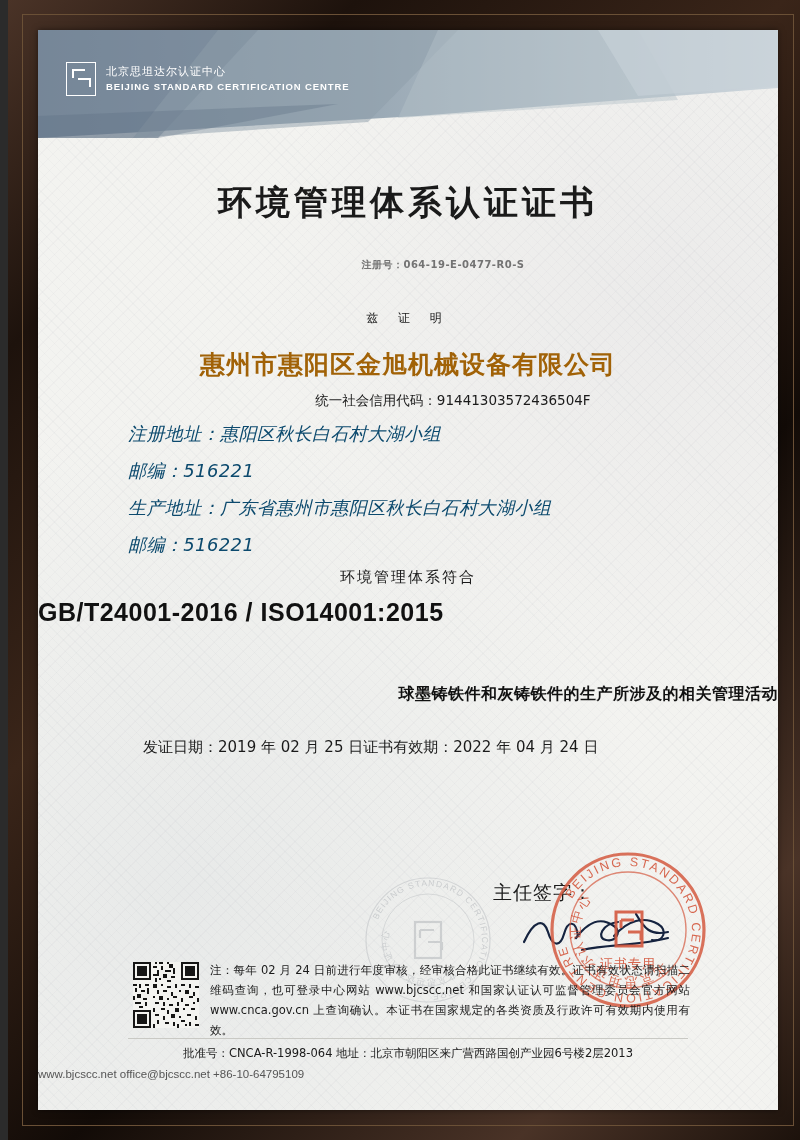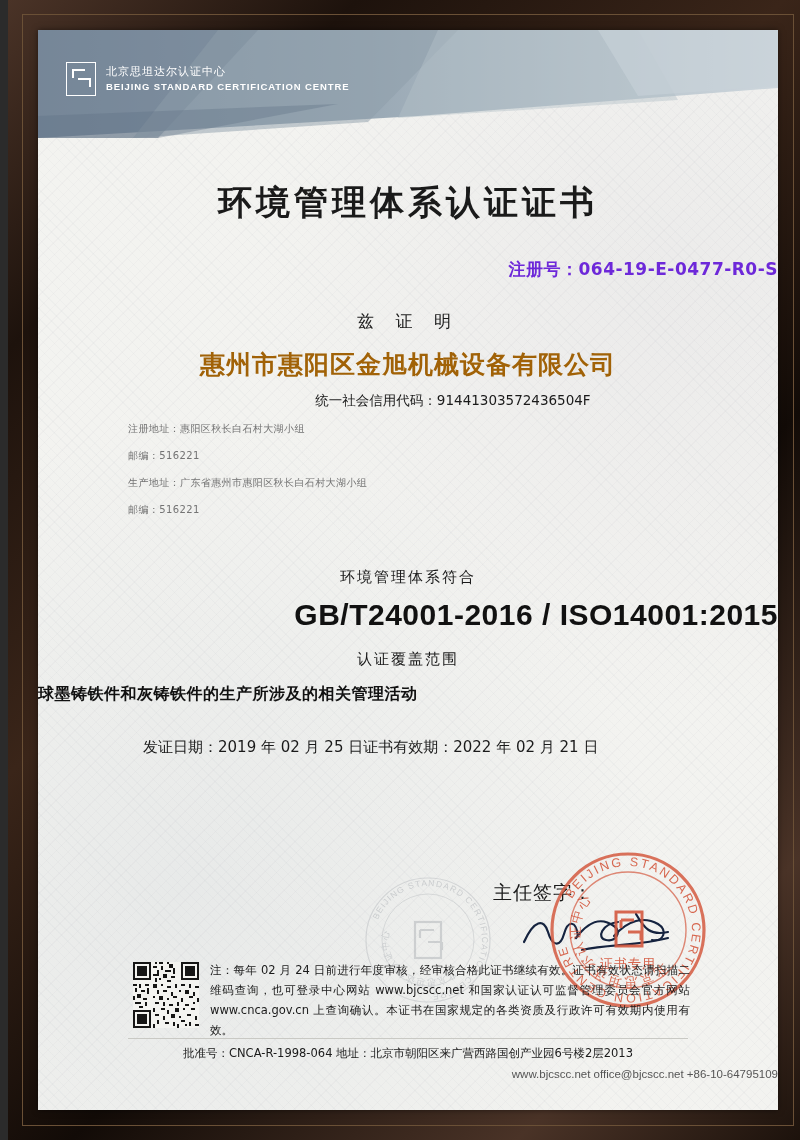--- a/index.html
+++ b/index.html
@@ -120,36 +120,36 @@
     font-family: "DejaVu Sans", "Liberation Sans", sans-serif;
     font-weight: bold;
     font-size: 34px;
     letter-spacing: 4px;
     color: #1a1a1a;
   }
   .reg-no {
     position: absolute;
     top: 228px;
     width: 740px;
-    text-align: right;
+    text-align: center;
     font-family: "DejaVu Sans", "Liberation Sans", sans-serif;
     font-weight: bold;
-    font-size: 17px;
-    color: #6d28d9;
+    font-size: 10px;
+    color: #737373;
     padding-left: 70px;
     box-sizing: border-box;
     letter-spacing: 0.5px;
   }
   .hereby {
     position: absolute;
     top: 280px;
     width: 740px;
     text-align: center;
     font-family: "DejaVu Sans", "Liberation Sans", sans-serif;
-    font-size: 17px;
+    font-size: 12px;
     letter-spacing: 8px;
     color: #1a1a1a;
   }
   .company {
     position: absolute;
     top: 318px;
     width: 740px;
     text-align: center;
     font-family: "DejaVu Sans", "Liberation Sans", sans-serif;
     font-weight: bold;
@@ -170,62 +170,63 @@
   }
 
   .addr-list {
     position: absolute;
     left: 90px;
     top: 392px;
     width: 560px;
   }
   .addr-line {
     font-family: "DejaVu Sans", "Liberation Sans", sans-serif;
-    font-size: 10px;
-    color: #737373;
+    font-size: 18px;
+    color: #0c4a6e;
     margin-bottom: 13px;
     letter-spacing: 0.4px;
+    font-style: italic;
   }
 
   .std-label {
     position: absolute;
     top: 538px;
     width: 740px;
     text-align: center;
     font-family: "DejaVu Sans", "Liberation Sans", sans-serif;
     font-size: 15px;
     letter-spacing: 2px;
     color: #1a1a1a;
   }
   .std-value {
     position: absolute;
     top: 568px;
     width: 740px;
-    text-align: right;
+    text-align: left;
     font-family: "Liberation Sans", sans-serif;
     font-weight: bold;
-    font-size: 30px;
+    font-size: 25px;
     letter-spacing: 0.5px;
     color: #111;
   }
   .scope-label {
     position: absolute;
     top: 620px;
     width: 740px;
     text-align: center;
     font-family: "DejaVu Sans", "Liberation Sans", sans-serif;
     font-size: 15px;
     letter-spacing: 2px;
     color: #1a1a1a;
   }
   .scope-value {
     position: absolute;
     top: 654px;
     width: 740px;
-    text-align: left;
+    text-align: right;
     font-family: "DejaVu Sans", "Liberation Sans", sans-serif;
     font-weight: bold;
     font-size: 16px;
     letter-spacing: 0.5px;
     color: #111;
   }
 
   .dates {
     position: absolute;
     top: 708px;
@@ -306,21 +307,21 @@
     text-align: center;
     font-family: "DejaVu Sans", "Liberation Sans", sans-serif;
     font-size: 11.5px;
     color: #1a1a1a;
   }
   .footer-2 {
     position: absolute;
     left: 0;
     top: 1038px;
     width: 740px;
-    text-align: right;
+    text-align: left;
     font-family: "Liberation Sans", sans-serif;
     font-size: 11.5px;
     color: #555;
   }
   .sep-line {
     position: absolute;
     left: 90px;
     top: 1008px;
     width: 560px;
     height: 1px;
@@ -384,26 +385,25 @@
       <div class="addr-list">
         <div class="addr-line">注册地址：惠阳区秋长白石村大湖小组</div>
         <div class="addr-line">邮编：516221</div>
         <div class="addr-line">生产地址：广东省惠州市惠阳区秋长白石村大湖小组</div>
         <div class="addr-line">邮编：516221</div>
       </div>
 
       <div class="std-label">环境管理体系符合</div>
       <div class="std-value">GB/T24001-2016 / ISO14001:2015</div>
 
-      <div class="scope-label">认证覆盖范围</div>
       <div class="scope-value">球墨铸铁件和灰铸铁件的生产所涉及的相关管理活动</div>
 
       <div class="dates">
         <span>发证日期：2019 年 02 月 25 日</span>
-        <span>证书有效期：2022 年 02 月 21 日</span>
+        <span>证书有效期：2022 年 04 月 24 日</span>
       </div>
 
       <div class="ghost-emblem">
         <svg width="140" height="140" viewBox="0 0 140 140">
           <circle cx="70" cy="70" r="62" fill="none" stroke="#b9bcc0" stroke-width="1.2"></circle>
           <circle cx="70" cy="70" r="46" fill="none" stroke="#b9bcc0" stroke-width="0.9"></circle>
           <g stroke="#aeb2b6" stroke-width="2.2" fill="none">
             <rect x="57" y="52" width="26" height="36"></rect>
             <path d="M62 60 h14 M62 60 v8 M70 72 h14 M84 72 v8"></path>
           </g>

